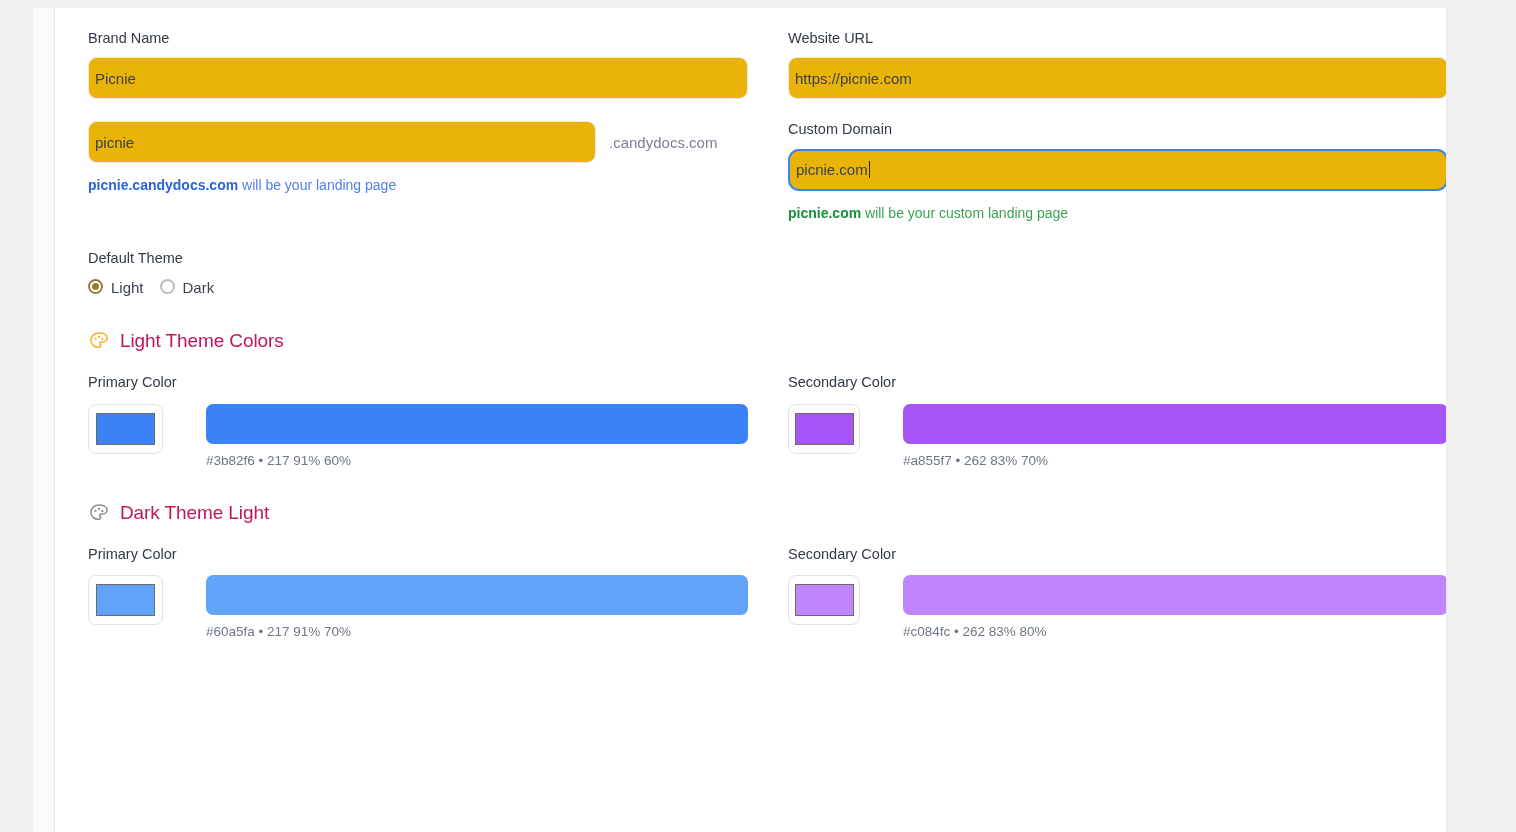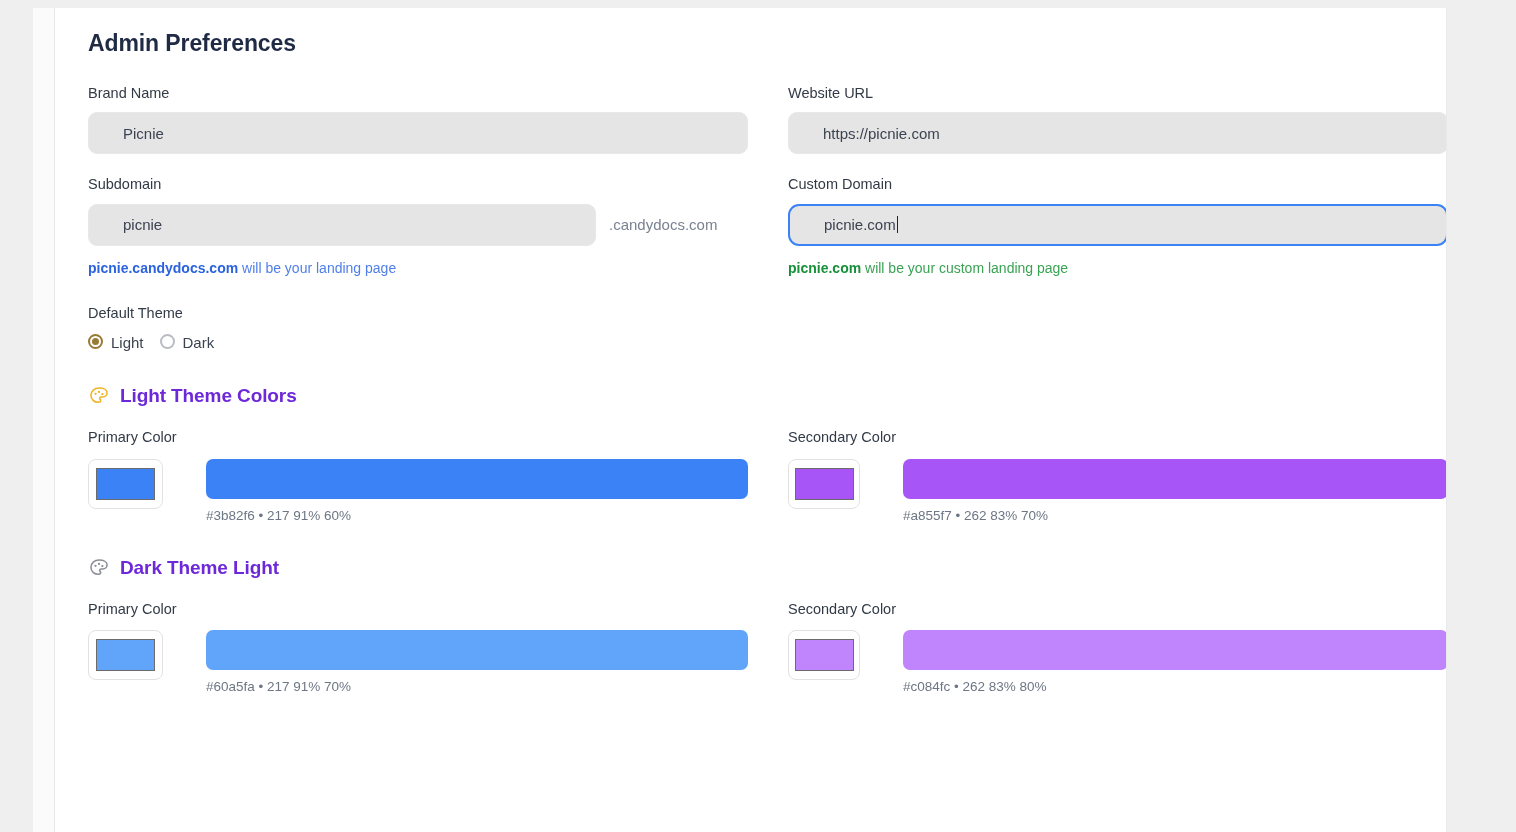--- a/index.html
+++ b/index.html
@@ -72,22 +72,22 @@
     margin-bottom: 10px;
     display: block;
     line-height: 1.2;
   }
 
   .txt-input {
     width: 100%;
     height: 42px;
     border: 1px solid #e8e8ec;
     border-radius: 9px;
-    background: #e5e5e5;
-    padding: 0 34px;
+    background: #eab308;
+    padding: 0 6px;
     font-family: "Liberation Sans", sans-serif;
     font-size: 15px;
     color: #3b4250;
     outline: none;
     display: flex;
     align-items: center;
   }
   .txt-input.focused {
     border: 2px solid #3b82f6;
     border-radius: 11px;
@@ -164,22 +164,22 @@
 
   
   .section-head {
     display: flex;
     align-items: center;
     gap: 10px;
     margin: 34px 0 22px 0;
   }
   .section-head .sh-title {
     font-size: 19px;
-    font-weight: bold;
-    color: #6d28d9;
+    font-weight: normal;
+    color: #be185d;
     letter-spacing: -0.1px;
   }
   .palette-icon { display: block; }
 
   
   .color-row {
     display: flex;
     align-items: flex-start;
     gap: 19px;
     margin-top: 12px;
@@ -217,39 +217,37 @@
 <body>
 
 <div class="page-shell">
 
   <div class="gutter-left"></div>
   <div class="rail"></div>
 
   <div class="card">
     <div class="content">
 
-      <h1 class="page-title">Admin Preferences</h1>
 
       <div class="grid2">
         <div>
           <label class="field-label">Brand Name</label>
           <div class="txt-input" placeholder="Brand Name">Picnie</div>
         </div>
         <div>
           <label class="field-label">Website URL</label>
           <div class="txt-input" placeholder="Website URL">https://picnie.com</div>
         </div>
       </div>
 
       <div class="row-gap"></div>
 
       <div class="grid2">
 
         <div>
-          <label class="field-label">Subdomain</label>
           <div class="subdomain-row">
             <div class="txt-input" placeholder="Subdomain">picnie</div>
             <span class="suffix">.candydocs.com</span>
           </div>
           <div class="helper blue">
             <b>picnie.candydocs.com</b><span> will be your landing page</span>
           </div>
         </div>
 
         <div>

